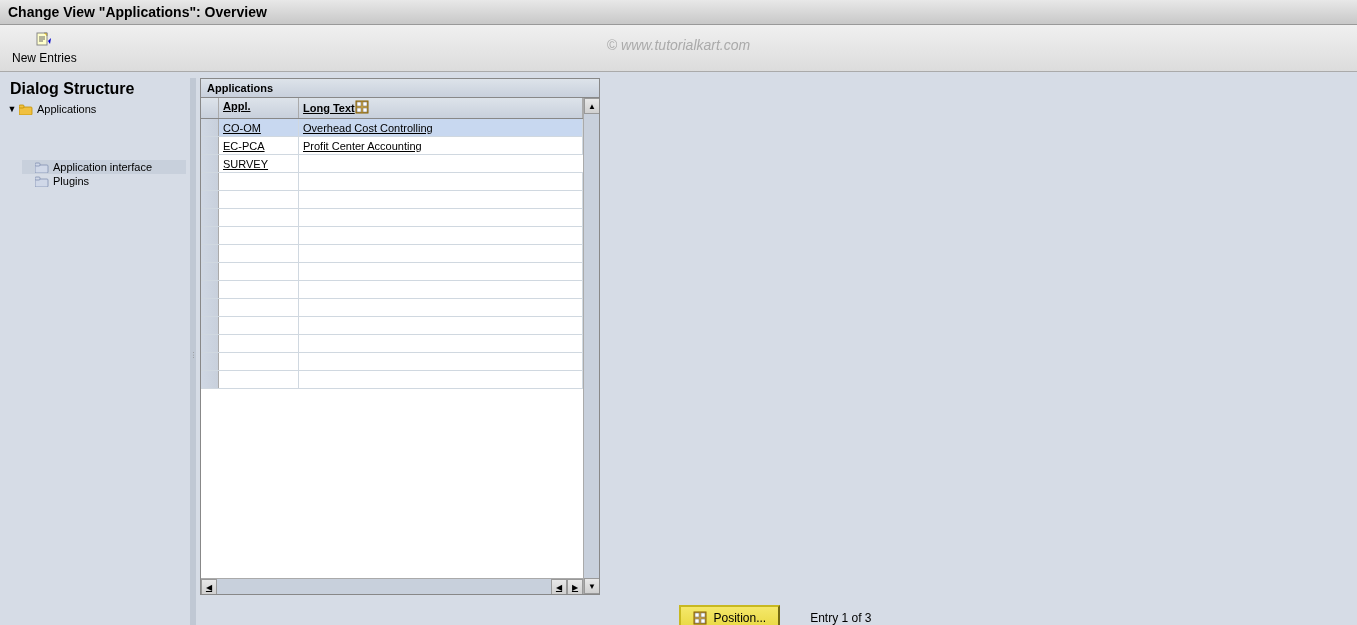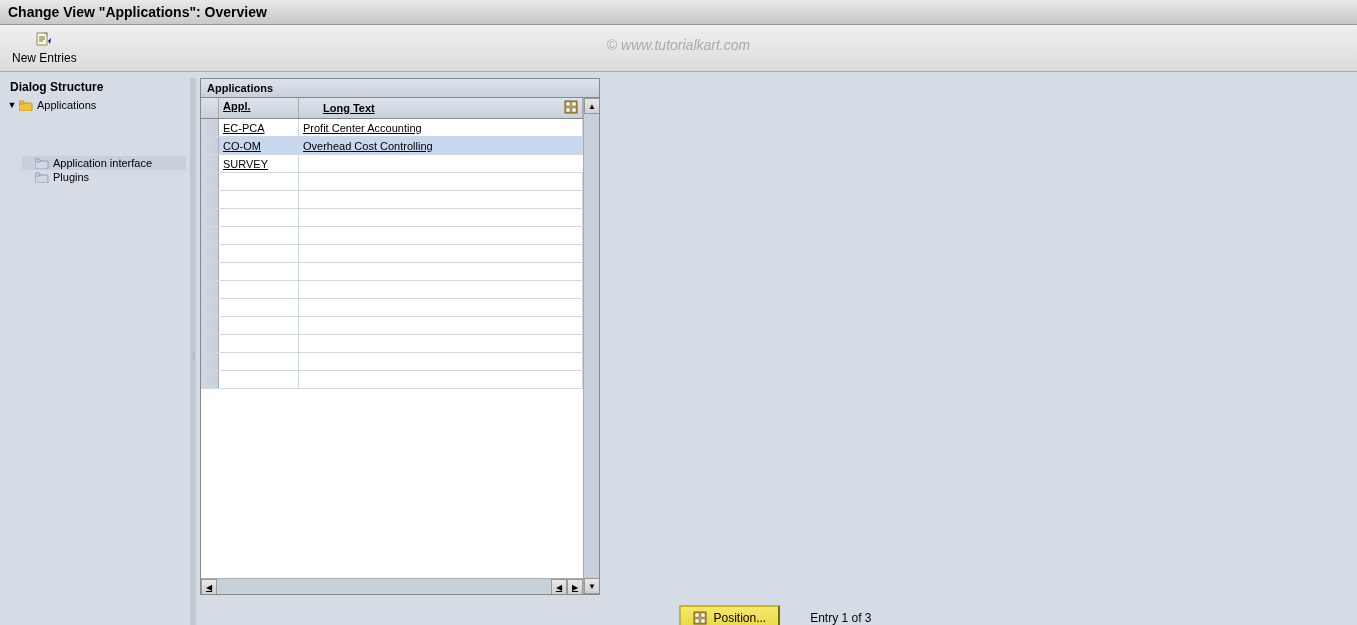--- a/index.html
+++ b/index.html
@@ -61,21 +61,21 @@
 
     
     #sidebar {
       width: 180px;
       background: #d6dce6;
       flex-shrink: 0;
     }
 
     #sidebar-title {
       font-weight: bold;
-      font-size: 12px;
+      font-size: 16px;
       color: #000;
       padding: 2px 4px;
       margin-bottom: 2px;
     }
 
     .tree-item {
       display: flex;
       align-items: center;
       padding: 1px 0;
       cursor: pointer;
@@ -176,22 +176,20 @@
 
     .col-appl {
       width: 80px;
       min-width: 80px;
     }
 
     .col-longtext {
       flex: 1;
       display: flex;
       align-items: center;
-      justify-content: space-between;
-      margin-left: 20px;
     }
 
     .col-longtext-icon {
       cursor: pointer;
     }
 
     #table-scroll {
       flex: 1;
       overflow-y: auto;
       overflow-x: hidden;
@@ -417,30 +415,30 @@
                   <rect x="8" y="2" width="4" height="4" fill="#fff" stroke="#666" stroke-width="0.5"></rect>
                   <rect x="2" y="8" width="4" height="4" fill="#fff" stroke="#666" stroke-width="0.5"></rect>
                   <rect x="8" y="8" width="4" height="4" fill="#fff" stroke="#666" stroke-width="0.5"></rect>
                 </svg>
               </span>
             </div>
           </div>
 
           <div id="table-scroll">
 
+            <div class="table-row highlighted">
+              <div class="cell cell-row-num"></div>
+              <div class="cell cell-appl">CO-OM</div>
+              <div class="cell cell-longtext">Overhead Cost Controlling</div>
+            </div>
+
             <div class="table-row">
               <div class="cell cell-row-num"></div>
               <div class="cell cell-appl">EC-PCA</div>
               <div class="cell cell-longtext">Profit Center Accounting</div>
-            </div>
-
-            <div class="table-row highlighted">
-              <div class="cell cell-row-num"></div>
-              <div class="cell cell-appl">CO-OM</div>
-              <div class="cell cell-longtext">Overhead Cost Controlling</div>
             </div>
 
             <div class="table-row">
               <div class="cell cell-row-num"></div>
               <div class="cell cell-appl">SURVEY</div>
             </div>
 
             <div class="table-row">
               <div class="cell cell-row-num"></div>
               <div class="cell cell-appl"></div>

